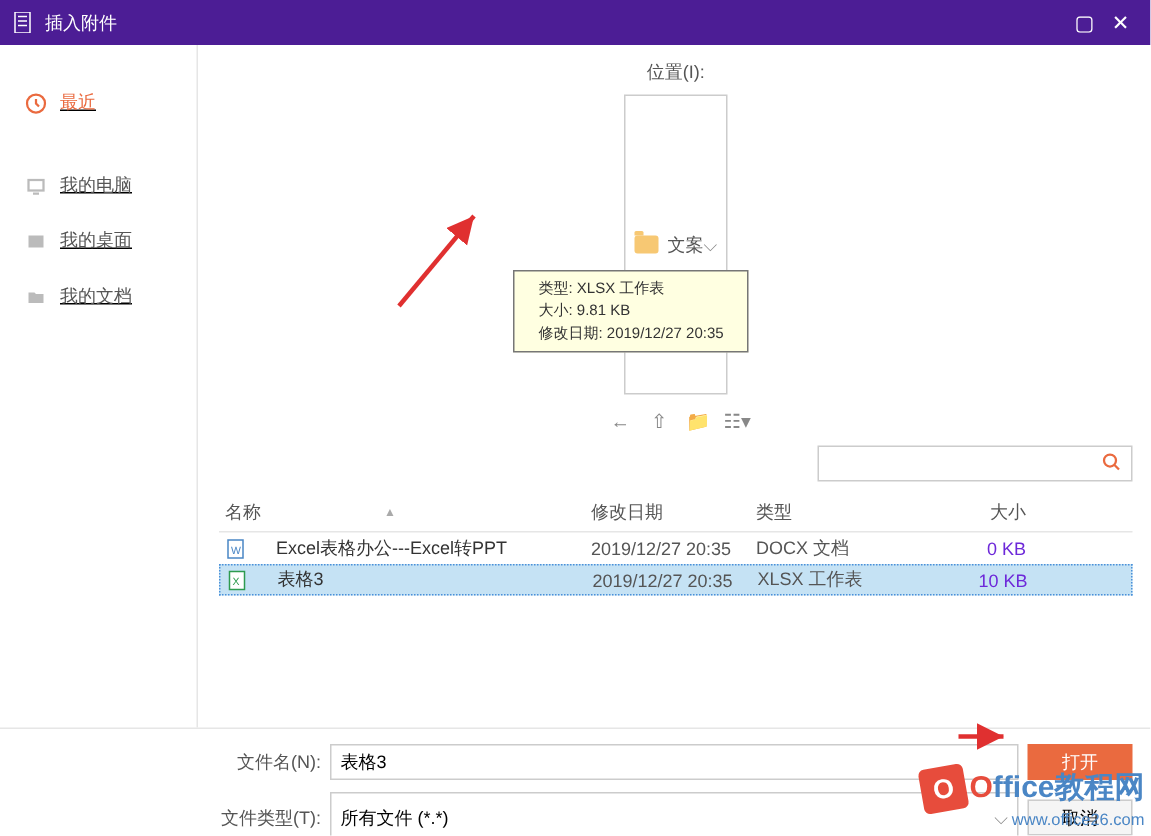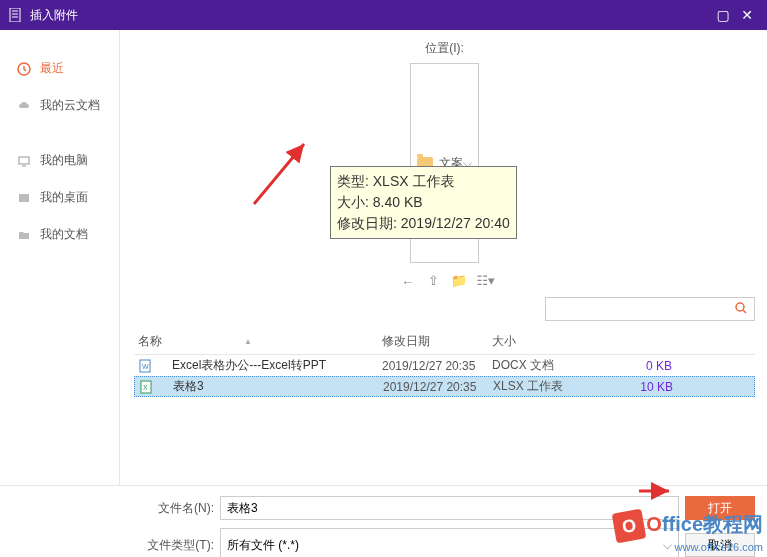--- a/index.html
+++ b/index.html
@@ -5,54 +5,54 @@
     * { margin: 0; padding: 0; box-sizing: border-box; font-family: "Microsoft YaHei", Arial, sans-serif; }
     body { width: 767px; height: 557px; background: #fff; position: relative; overflow: hidden; }
     
     .titlebar { height: 30px; background: #4c1d95; color: #fff; display: flex; align-items: center; padding: 0 8px; font-size: 12px; }
     .titlebar .app-icon { width: 16px; height: 16px; margin-right: 6px; display: flex; align-items: center; }
     .titlebar .title { flex: 1; }
     .titlebar .win-btn { width: 24px; text-align: center; cursor: pointer; font-size: 14px; }
     
     .main { display: flex; height: 455px; }
     
-    .sidebar { width: 120px; border-right: 1px solid #e6e6e6; padding-top: 20px; }
+    .sidebar { width: 132px; border-right: 1px solid #e6e6e6; padding-top: 20px; text-decoration: underline; }
     .sidebar-item { display: flex; align-items: center; padding: 10px 16px; font-size: 12px; color: #555; cursor: pointer; }
     .sidebar-item .s-icon { width: 16px; height: 16px; margin-right: 8px; display: flex; align-items: center; justify-content: center; }
     .sidebar-item:first-child { color: #ea6a3f; }
     
     .content { flex: 1; padding: 10px 12px 0 14px; position: relative; }
     
     .location-row { display: flex; align-items: center; gap: 6px; font-size: 12px; color: #555; margin-bottom: 8px; flex-direction: column; }
     .location-select { flex: 0 0 200px; height: 40px; border: 1px solid #ccc; display: flex; align-items: center; padding: 4px 6px; background: #fff; }
     .folder-icon-y { width: 16px; height: 12px; background: #f7c873; border-radius: 2px; margin-right: 6px; position: relative; }
     .folder-icon-y::before { content: ''; position: absolute; top: -3px; left: 0; width: 6px; height: 3px; background: #f7c873; border-radius: 1px 1px 0 0; }
     .location-select .chev { margin-left: auto; color: #888; }
     .toolbar-icons { display: flex; gap: 4px; margin-left: 4px; }
     .tool-btn { width: 22px; height: 22px; display: flex; align-items: center; justify-content: center; color: #888; cursor: pointer; font-size: 13px; }
     .search-box { margin-left: auto; width: 210px; height: 24px; border: 1px solid #ccc; display: flex; align-items: center; justify-content: flex-end; padding: 0 6px; }
     .search-box .mag { color: #ea6a3f; }
     
     .columns-header { display: flex; font-size: 12px; color: #555; border-bottom: 1px solid #e6e6e6; height: 26px; align-items: center; }
     .col-name { width: 248px; padding-left: 4px; position: relative; }
     .col-date { width: 110px; }
     .col-type { width: 110px; }
-    .col-size { width: 76px; text-align: left; padding-right: 6px; }
+    .col-size { width: 76px; text-align: right; padding-right: 6px; }
     .sort-ind { position: absolute; left: 110px; top: 4px; font-size: 8px; color: #aaa; }
     
     .file-row { display: flex; font-size: 12px; color: #333; height: 21px; align-items: center; }
     .file-row.selected { background: #c5e2f4; border: 1px dotted #4a90d9; }
     .file-name { width: 248px; padding-left: 4px; display: flex; align-items: center; gap: 20px; }
     .file-date { width: 110px; color: #555; }
     .file-type { width: 110px; color: #555; }
     .file-size { width: 76px; text-align: right; padding-right: 6px; color: #6d28d9; }
     .docx-icon { width: 14px; height: 14px; display: inline-block; }
     .xlsx-icon { width: 14px; height: 14px; display: inline-block; }
     
-    .tooltip { position: absolute; left: 210px; top: 136px; background: #ffffe1; border: 1px solid #767676; padding: 4px 6px; font-size: 14px; color: #333; line-height: 1.5; z-index: 10; }
+    .tooltip { position: absolute; left: 210px; top: 150px; background: #ffffe1; border: 1px solid #767676; padding: 4px 16px; font-size: 10px; color: #333; line-height: 1.5; z-index: 10; }
     
     .arrow { position: absolute; left: 124px; top: 94px; z-index: 5; pointer-events: none; }
     
     .footer { padding: 10px 12px 8px 140px; border-top: 1px solid #e6e6e6; position: relative; }
     .footer-row { display: flex; align-items: center; font-size: 12px; margin-bottom: 8px; gap: 6px; }
     .footer-label { color: #555; width: 74px; text-align: right; }
     .footer-input { flex: 1; height: 24px; border: 1px solid #ccc; padding: 0 6px; font-size: 12px; }
     .footer-select { flex: 1; height: 24px; border: 1px solid #ccc; padding: 16px 6px; font-size: 12px; display: flex; align-items: center; }
     .footer-select .chev { margin-left: auto; color: #888; }
     .btn-open { width: 70px; height: 24px; background: #ea6a3f; color: #fff; border: none; font-size: 12px; cursor: pointer; }
@@ -85,28 +85,20 @@
   <div class="sidebar">
     <div class="sidebar-item">
       <span class="s-icon">
           <svg width="14" height="14">
             <circle cx="7" cy="7" r="6" fill="none" stroke="#ea6a3f" stroke-width="1.5"></circle>
             <path d="M7 4 L7 7 L9 9" stroke="#ea6a3f" stroke-width="1.5" fill="none"></path>
           </svg>
         </span>
       <span>最近</span>
     </div>
-    <div class="sidebar-item">
-      <span class="s-icon">
-          <svg width="14" height="14">
-            <path d="M4 9 Q2 9 2 7 Q2 5 4 5 Q4 3 7 3 Q10 3 10 5 Q12 5 12 7 Q12 9 10 9 Z" fill="#bbb"></path>
-          </svg>
-        </span>
-      <span>我的云文档</span>
-    </div>
     <div class="sidebar-item" style="margin-top:18px">
       <span class="s-icon">
           <svg width="14" height="14">
             <rect x="2" y="3" width="10" height="7" fill="none" stroke="#bbb" stroke-width="1.5"></rect>
             <path d="M5 12 L9 12" stroke="#bbb" stroke-width="1.5"></path>
           </svg>
         </span>
       <span>我的电脑</span>
     </div>
     <div class="sidebar-item">
@@ -147,20 +139,21 @@
               <circle cx="6" cy="6" r="4" fill="none" stroke="#ea6a3f" stroke-width="1.5"></circle>
               <path d="M9 9 L12 12" stroke="#ea6a3f" stroke-width="1.5"></path>
             </svg>
         </span>
       </div>
     </div>
 
     <div class="columns-header">
       <div class="col-name"><span>名称</span><span class="sort-ind">▲</span></div>
       <div class="col-date">修改日期</div>
+      <div class="col-type">类型</div>
       <div class="col-size">大小</div>
     </div>
 
     <div class="file-row">
       <div class="file-name">
         <span class="docx-icon"><svg width="14" height="14">
               <rect x="2" y="1" width="10" height="12" fill="#fff" stroke="#4a86c5"></rect>
               <text x="4" y="10" font-size="7" fill="#4a86c5">W</text>
             </svg></span>
         <span>Excel表格办公---Excel转PPT</span>
@@ -178,22 +171,22 @@
             </svg></span>
         <span>表格3</span>
       </div>
       <div class="file-date">2019/12/27 20:35</div>
       <div class="file-type">XLSX 工作表</div>
       <div class="file-size">10 KB</div>
     </div>
 
     <div class="tooltip">
       <div>类型: XLSX 工作表</div>
-      <div>大小: 8.40 KB</div>
-      <div>修改日期: 2019/12/27 20:40</div>
+      <div>大小: 9.81 KB</div>
+      <div>修改日期: 2019/12/27 20:35</div>
     </div>
 
     <svg class="arrow" width="90" height="90">
       <defs>
           <marker id="ah1" markerWidth="8" markerHeight="8" refX="6" refY="3" orient="auto">
             <path d="M0 0 L6 3 L0 6 Z" fill="#e03030"></path>
           </marker>
         </defs>
       <line x1="10" y1="80" x2="60" y2="20" stroke="#e03030" stroke-width="3" marker-end="url(#ah1)"></line>
     </svg>

